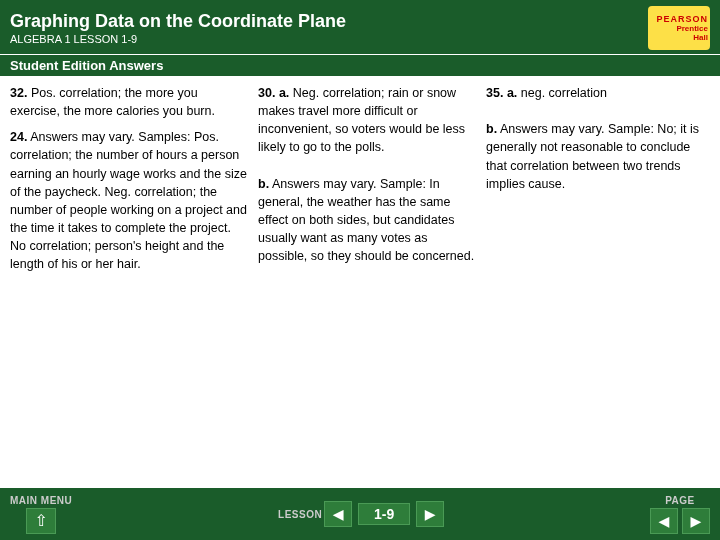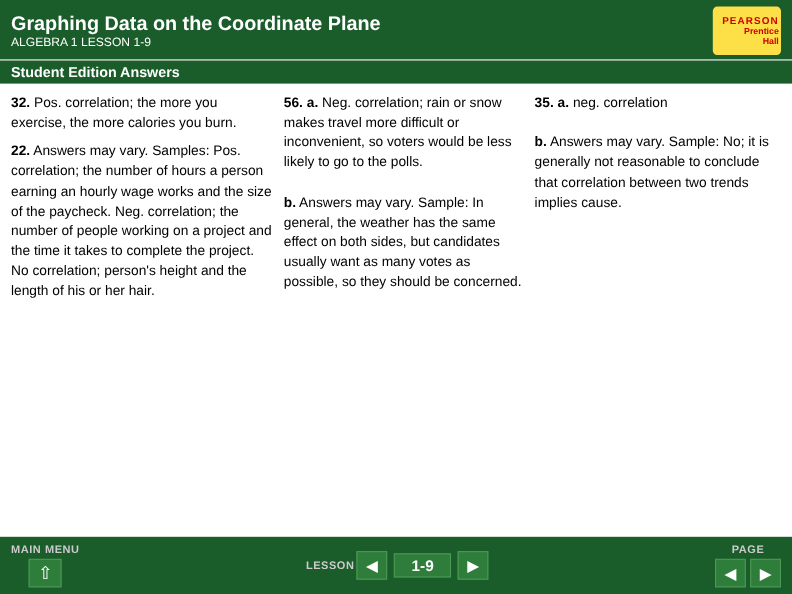--- a/index.html
+++ b/index.html
@@ -229,28 +229,28 @@
 <div class="sea-bar">Student Edition Answers</div>
 
 <div class="content">
 
   <div class="col-left">
     <div class="answer-block">
       <span class="item-number">32.</span>
       <span>Pos. correlation; the more you exercise, the more calories you burn.</span>
     </div>
     <div class="answer-block">
-      <span class="item-number">22.</span>
+      <span class="item-number">24.</span>
       <span>Answers may vary. Samples: Pos. correlation; the number of hours a person earning an hourly wage works and the size of the paycheck. Neg. correlation; the number of people working on a project and the time it takes to complete the project. No correlation; person's height and the length of his or her hair.</span>
     </div>
   </div>
 
   <div class="col-mid">
     <div class="answer-block">
-      <span class="item-number">56.</span>
+      <span class="item-number">30.</span>
       <span class="sub-label">a.</span>
       <span>Neg. correlation; rain or snow makes travel more difficult or inconvenient, so voters would be less likely to go to the polls.</span>
       <br><br>
       <span class="sub-label">b.</span>
       <span>Answers may vary. Sample: In general, the weather has the same effect on both sides, but candidates usually want as many votes as possible, so they should be concerned.</span>
     </div>
   </div>
 
   <div class="col-right">
     <div class="answer-block">

